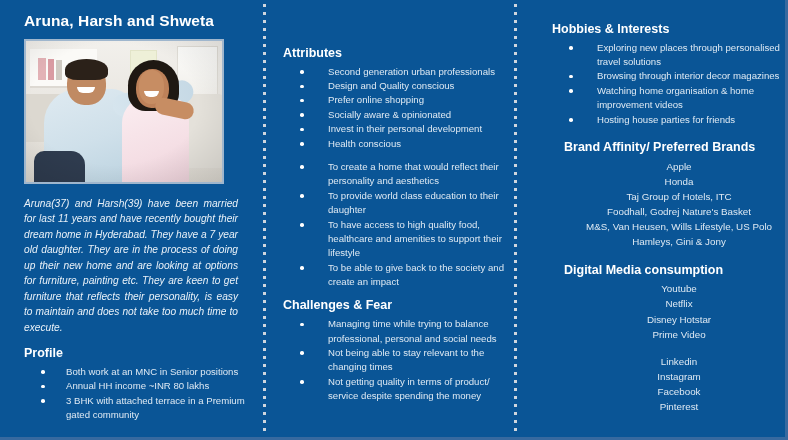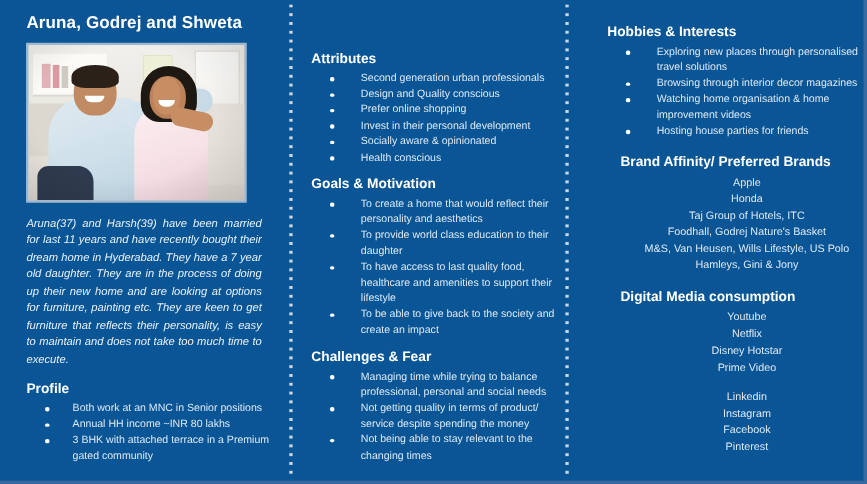--- a/index.html
+++ b/index.html
@@ -229,21 +229,21 @@
 </head>
 <body>
 
 <div class="slide">
 
   <div class="divider divider-1"></div>
   <div class="divider divider-2"></div>
 
   <div class="col col-left">
 
-    <div class="persona-title">Aruna, Godrej and Shweta</div>
+    <div class="persona-title">Aruna, Harsh and Shweta</div>
 
     <div class="photo-frame">
       <div class="photo-scene">
         <div class="ph-wall"></div>
         <div class="ph-shelf"></div>
         <div class="ph-book1"></div>
         <div class="ph-book2"></div>
         <div class="ph-book3"></div>
         <div class="ph-art"></div>
         <div class="ph-win"></div>
@@ -276,42 +276,41 @@
     </ul>
   </div>
 
   <div class="col col-mid">
 
     <div class="heading">Attributes</div>
     <ul class="bullets">
       <li>Second generation urban professionals</li>
       <li>Design and Quality conscious</li>
       <li>Prefer online shopping</li>
+      <li>Socially aware &amp; opinionated</li>
       <li>Invest in their personal development</li>
-      <li>Socially aware &amp; opinionated</li>
       <li>Health conscious</li>
     </ul>
 
     <div class="block-gap"></div>
 
-    <div class="heading">Goals &amp; Motivation</div>
     <ul class="bullets">
       <li>To create a home that would reflect their personality and aesthetics</li>
       <li>To provide world class  education to their daughter</li>
-      <li>To have access to last quality food, healthcare and amenities to support their lifestyle</li>
+      <li>To have access to high quality food, healthcare and amenities to support their lifestyle</li>
       <li>To be able to give back to the society and create an impact</li>
     </ul>
 
     <div class="block-gap"></div>
 
     <div class="heading">Challenges &amp; Fear</div>
     <ul class="bullets">
       <li>Managing  time while trying to balance professional, personal and social needs</li>
+      <li>Not being able to stay relevant to the changing times</li>
       <li>Not getting quality in terms of product/ service despite spending the money</li>
-      <li>Not being able to stay relevant to the changing times</li>
     </ul>
   </div>
 
   <div class="col col-right">
 
     <div class="heading">Hobbies &amp; Interests</div>
     <ul class="bullets">
       <li>Exploring new places through personalised travel solutions</li>
       <li>Browsing through interior decor magazines</li>
       <li>Watching home organisation &amp; home improvement videos</li>

